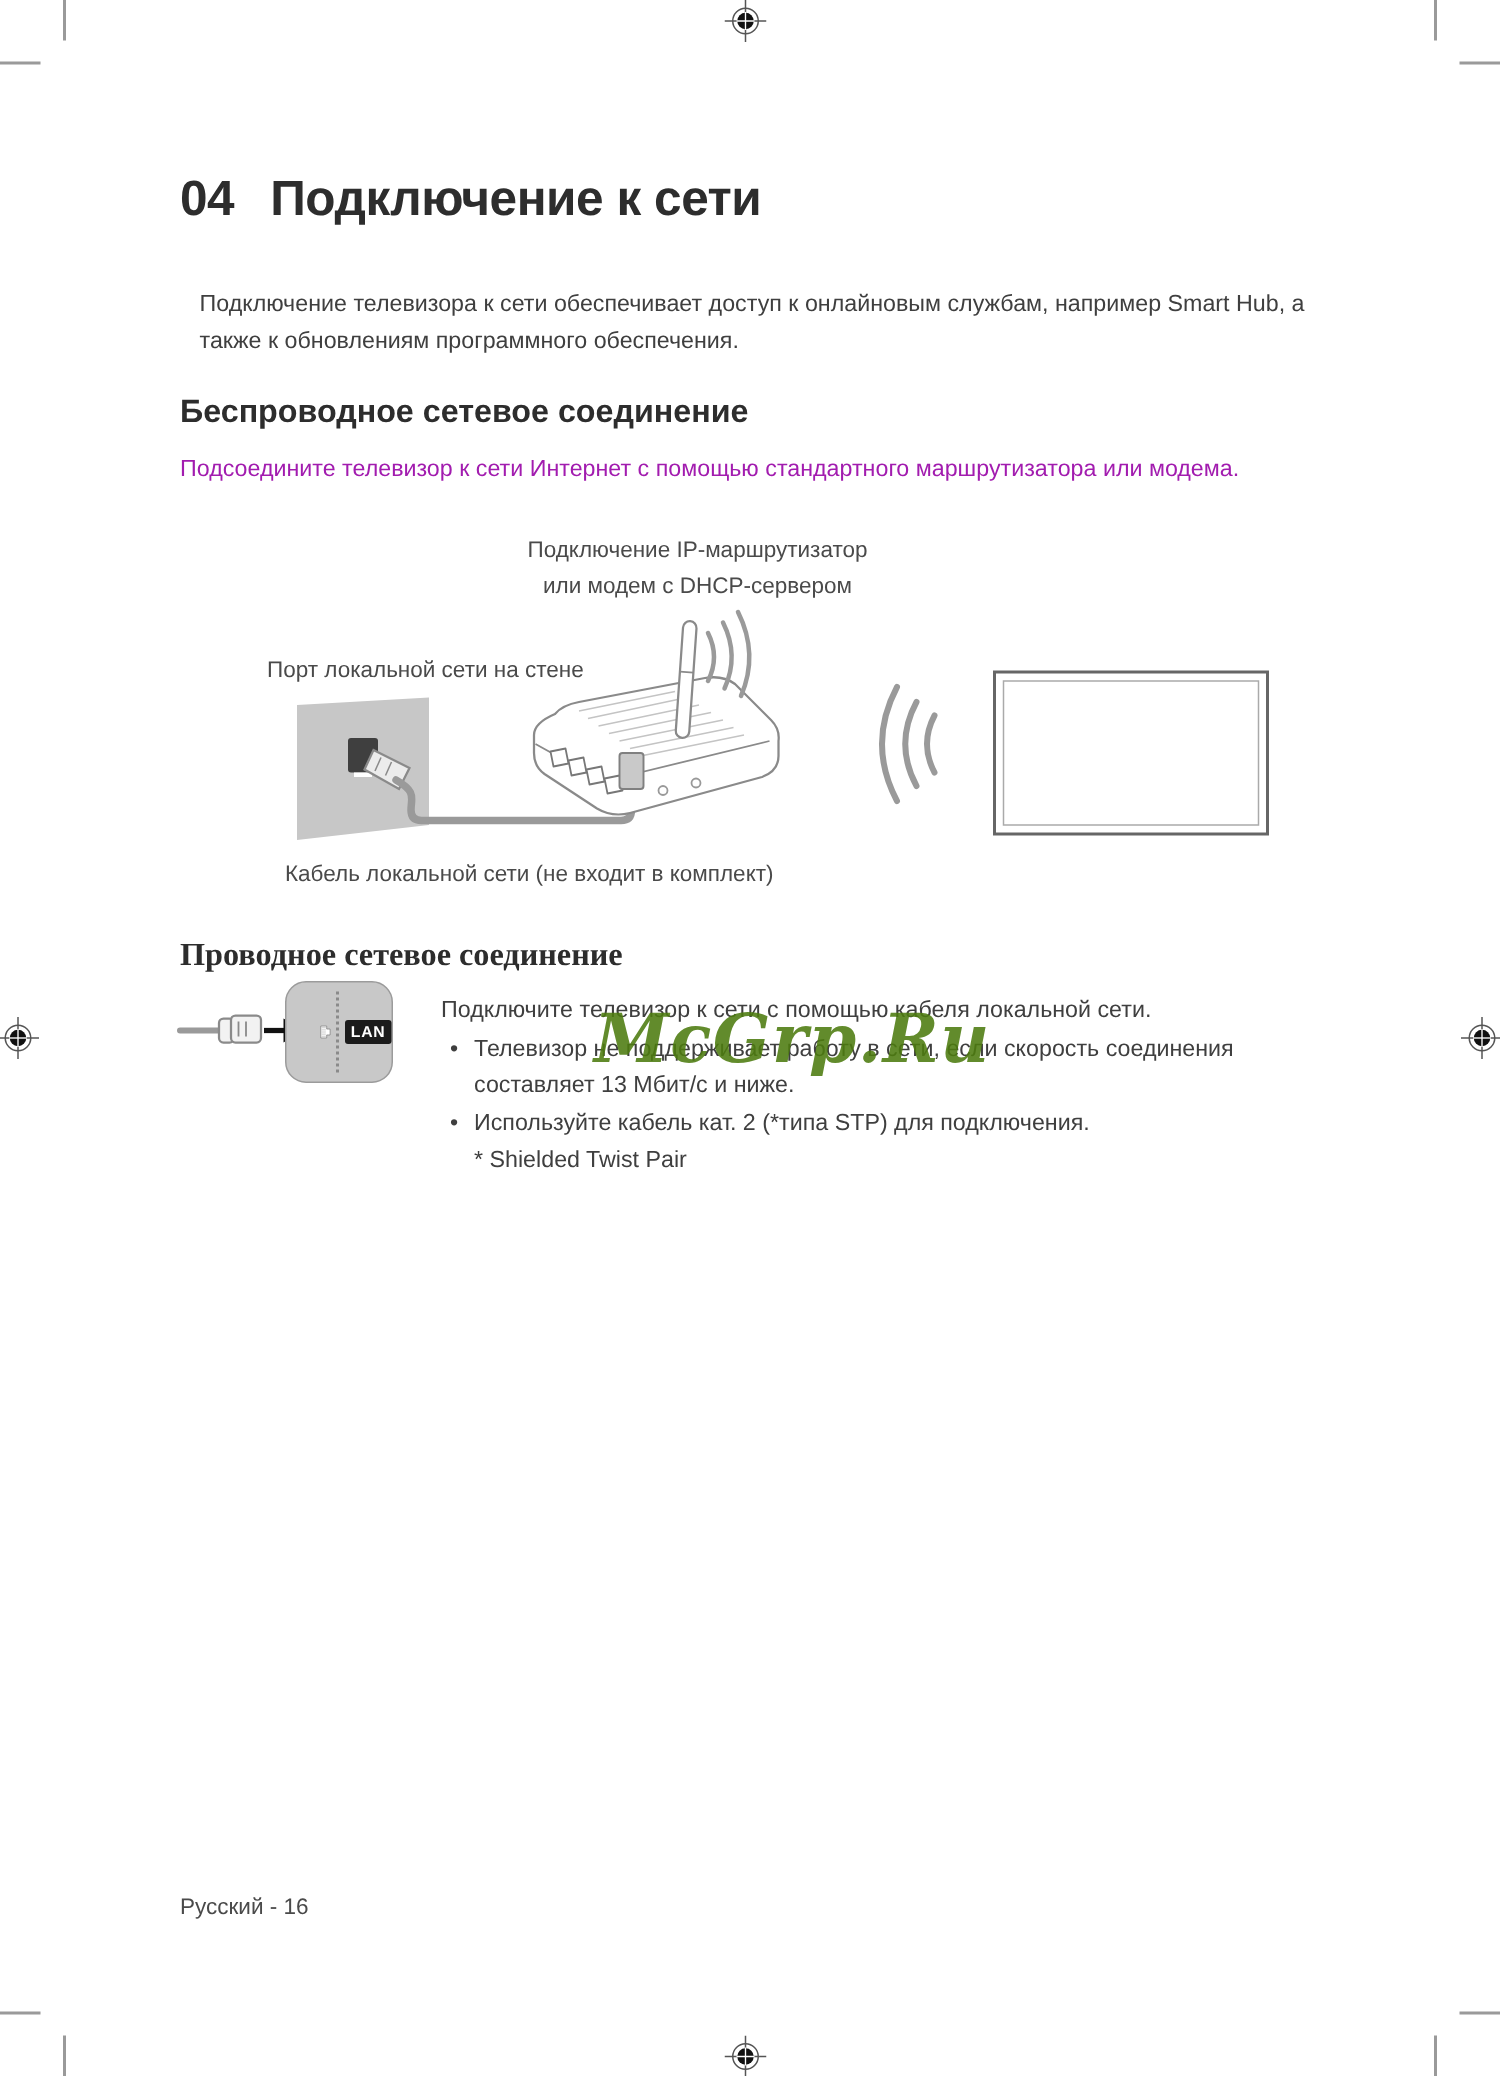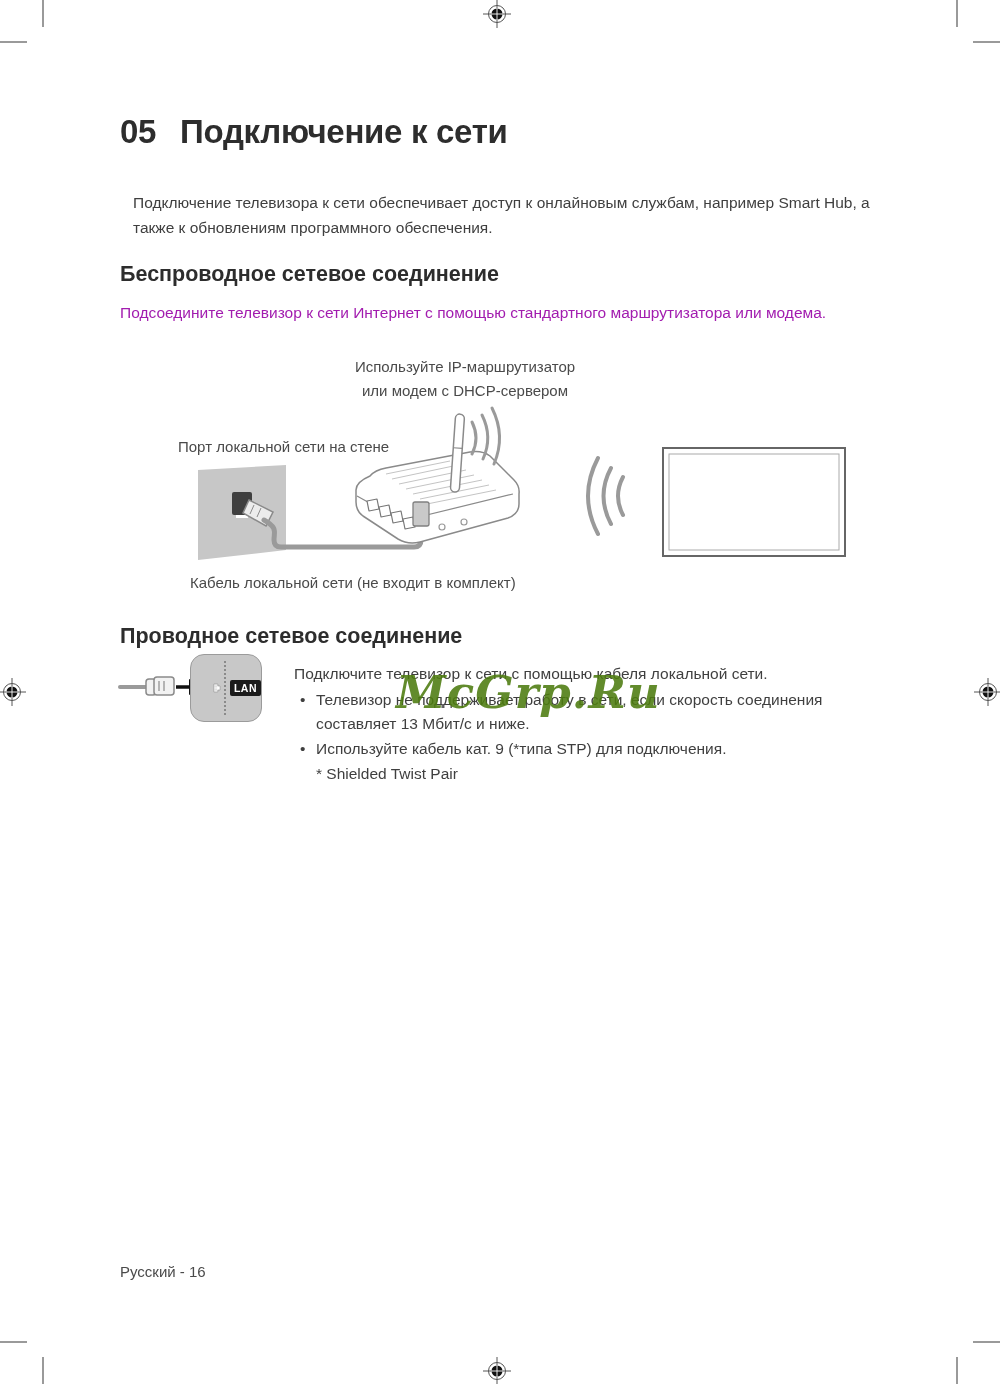--- a/index.html
+++ b/index.html
@@ -11,21 +11,21 @@
   .crop{position:absolute;background:#9a9a9a;}
   .crop.v{width:2px;height:27px;}
   .crop.h{width:27px;height:2px;}
   .reg{position:absolute;width:28px;height:28px;}
   
   .h1{position:absolute;left:120px;top:113px;font-size:33px;font-weight:700;color:#2d2d2d;letter-spacing:-.3px;white-space:nowrap;}
   .h1 .num{margin-right:24px;}
   .intro{position:absolute;left:120px;top:190px;width:755px;font-size:15.5px;line-height:25px;color:#3f3f3f;margin-left:13px;}
   .h2{position:absolute;left:120px;font-size:21.5px;font-weight:700;color:#2d2d2d;white-space:nowrap;}
   .h2.wireless{top:262px;}
-  .h2.wired{top:624px;}
+  .h2.wired{top:624px;font-family:Liberation Serif, serif;}
   .body-line{position:absolute;left:120px;top:304px;font-size:15.5px;color:#a21caf;white-space:nowrap;}
   .diagram-label{position:absolute;font-size:15px;color:#4a4a4a;white-space:nowrap;}
   .lbl-router{left:300px;top:355px;width:330px;text-align:center;line-height:24px;white-space:normal;}
   .lbl-wall{left:178px;top:438px;}
   .lbl-cable{left:190px;top:574px;}
   
   .wired-col{position:absolute;left:290px;top:661px;width:600px;font-size:15.5px;color:#3f3f3f;}
   .wired-col .lead{line-height:25px;margin:0 0 2px 4px;}
   .bullets{margin-left:10px;}
   .bullet{position:relative;padding-left:16px;line-height:24px;margin-bottom:1px;width:570px;}
@@ -95,30 +95,30 @@
   <svg class="reg" style="left:483px;top:1357px;" viewBox="0 0 28 28">
     <line x1="14" y1="0" x2="14" y2="28" stroke="#555" stroke-width="1"></line>
       <line x1="0" y1="14" x2="28" y2="14" stroke="#555" stroke-width="1"></line>
     <circle cx="14" cy="14" r="8.5" fill="none" stroke="#555" stroke-width="1"></circle>
       <circle cx="14" cy="14" r="5.5" fill="#111"></circle>
     <line x1="14" y1="8" x2="14" y2="20" stroke="#fff" stroke-width="0.9"></line>
       <line x1="8" y1="14" x2="20" y2="14" stroke="#fff" stroke-width="0.9"></line>
   </svg>
 
   <div class="h1">
-    <span class="num">05</span><span>Подключение к сети</span>
+    <span class="num">04</span><span>Подключение к сети</span>
   </div>
 
   <div class="intro">Подключение телевизора к сети обеспечивает доступ к онлайновым службам, например Smart Hub, а также к обновлениям программного обеспечения.</div>
 
   <div class="h2 wireless">Беспроводное сетевое соединение</div>
   <div class="body-line">Подсоедините телевизор к сети Интернет с помощью стандартного маршрутизатора или модема.</div>
 
   <div class="diagram-label lbl-router">
-    <div>Используйте IP-маршрутизатор</div>
+    <div>Подключение IP-маршрутизатор</div>
     <div>или модем с DHCP-сервером</div>
   </div>
   <div class="diagram-label lbl-wall">Порт локальной сети на стене</div>
   <div class="diagram-label lbl-cable">Кабель локальной сети (не входит в комплект)</div>
 
   <svg class="wifi-diagram" width="760" height="200" viewBox="0 0 760 200">
 
     <g>
       <polygon points="78,70 166,65 166,150 78,160" fill="#c7c7c7"></polygon>
       <rect x="112" y="92" width="20" height="23" rx="2" fill="#3f3f3f"></rect>
@@ -203,21 +203,21 @@
       </g>
     </svg>
     <div class="divider"></div>
     <span class="lan-badge">LAN</span>
   </div>
 
   <div class="wired-col">
     <p class="lead">Подключите телевизор к сети с помощью кабеля локальной сети.</p>
     <div class="bullets">
       <div class="bullet">Телевизор не поддерживает работу в сети, если скорость соединения составляет 13 Мбит/с и ниже.</div>
-      <div class="bullet">Используйте кабель кат. 9 (*типа STP) для подключения.</div>
+      <div class="bullet">Используйте кабель кат. 2 (*типа STP) для подключения.</div>
     </div>
     <div class="footnote">* Shielded Twist Pair</div>
   </div>
 
   <div class="watermark">McGrp.Ru</div>
 
   <div class="footer">Русский - 16</div>
 
 </div>
 

